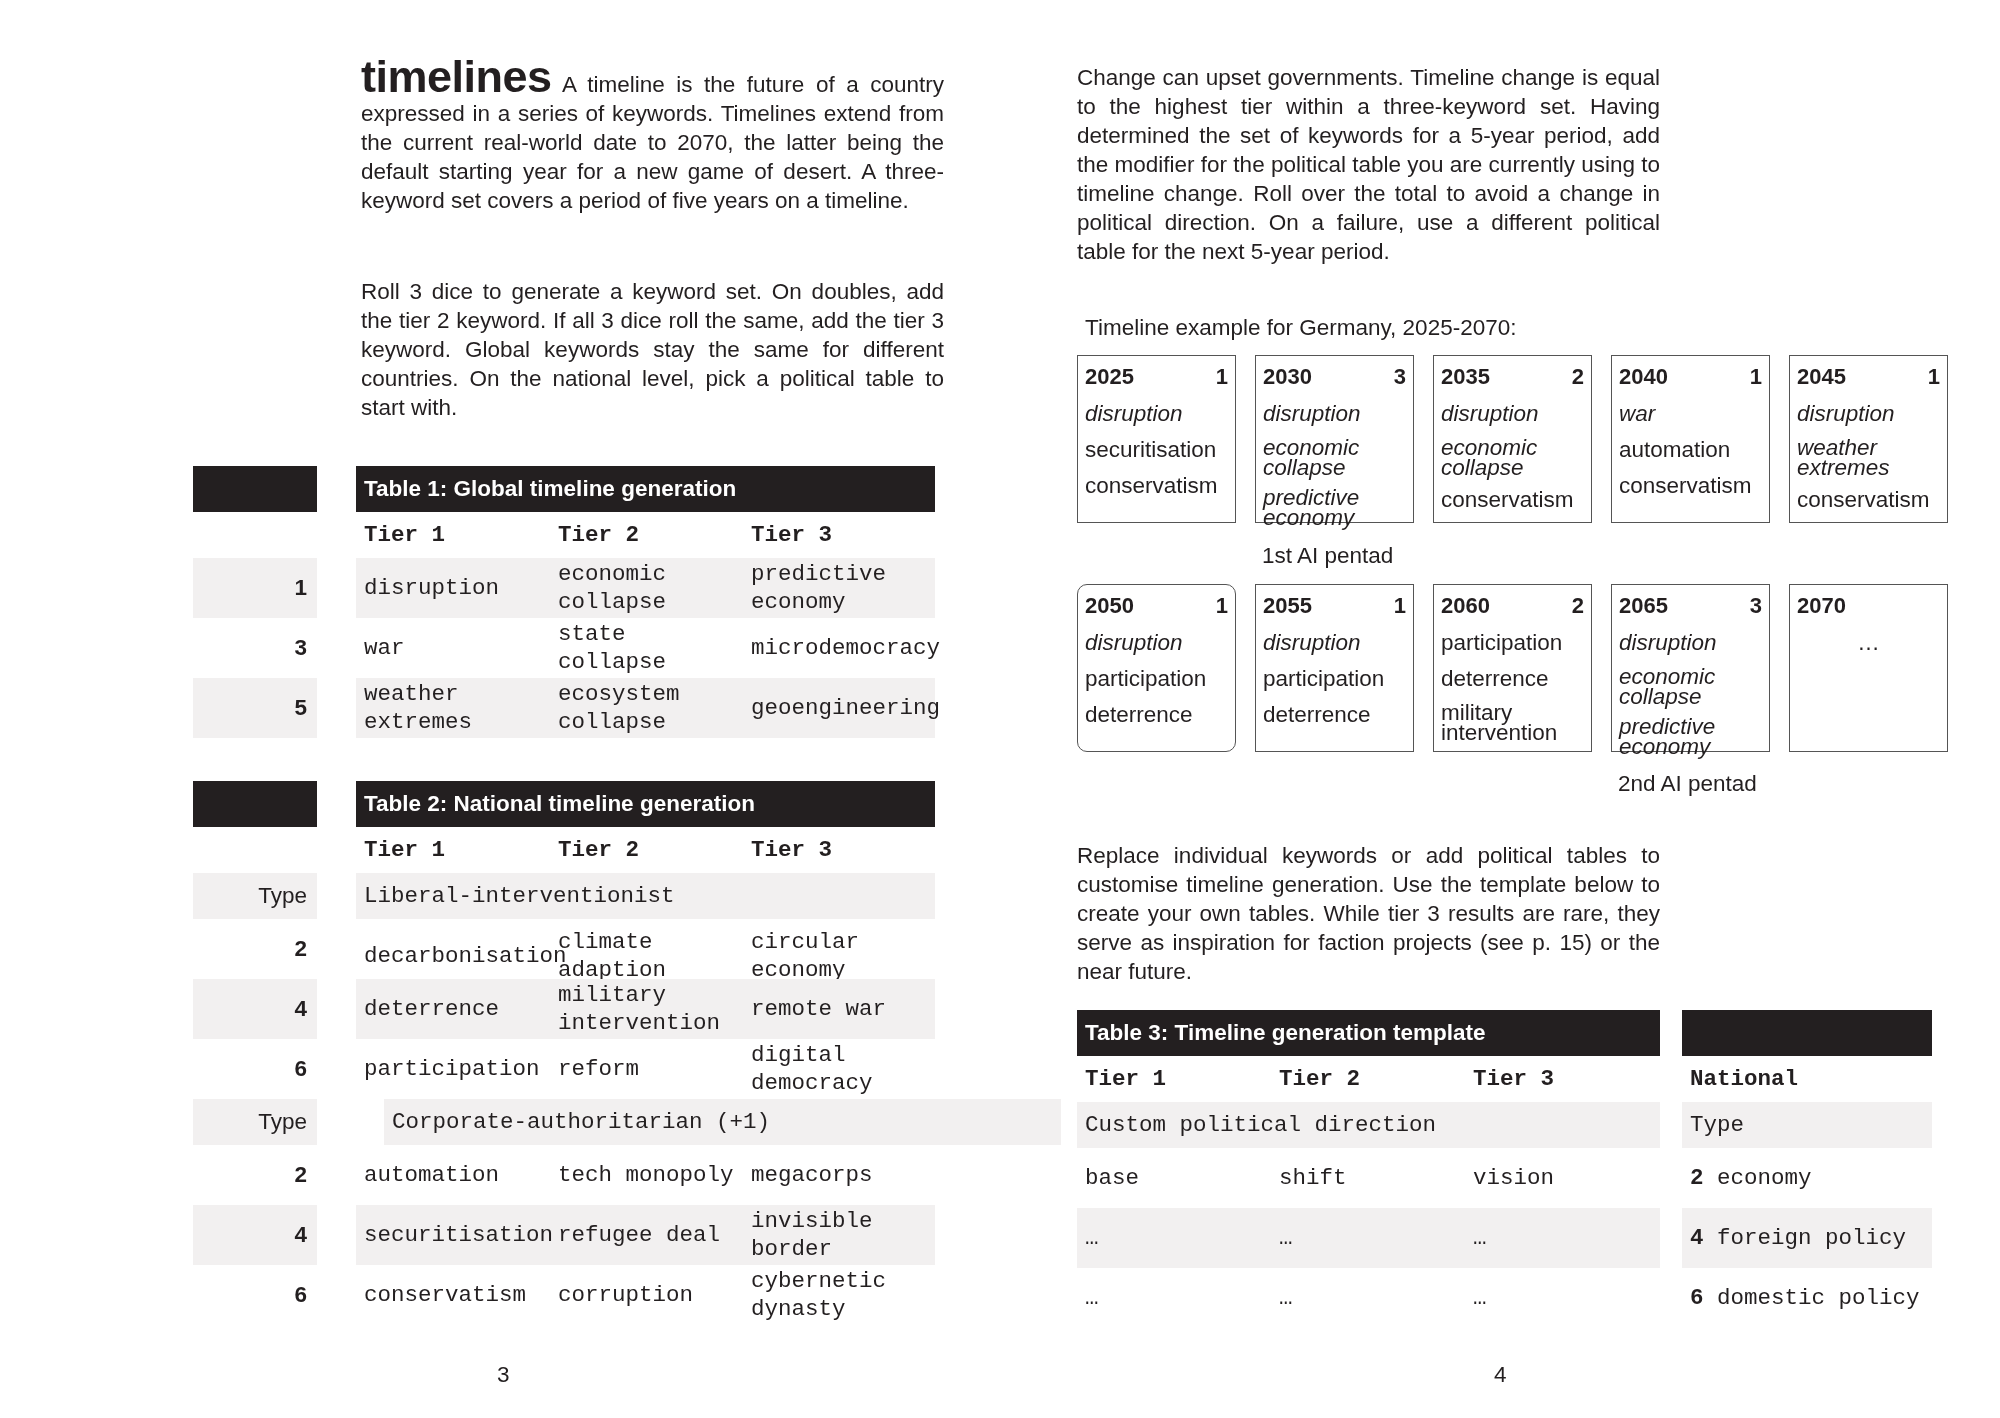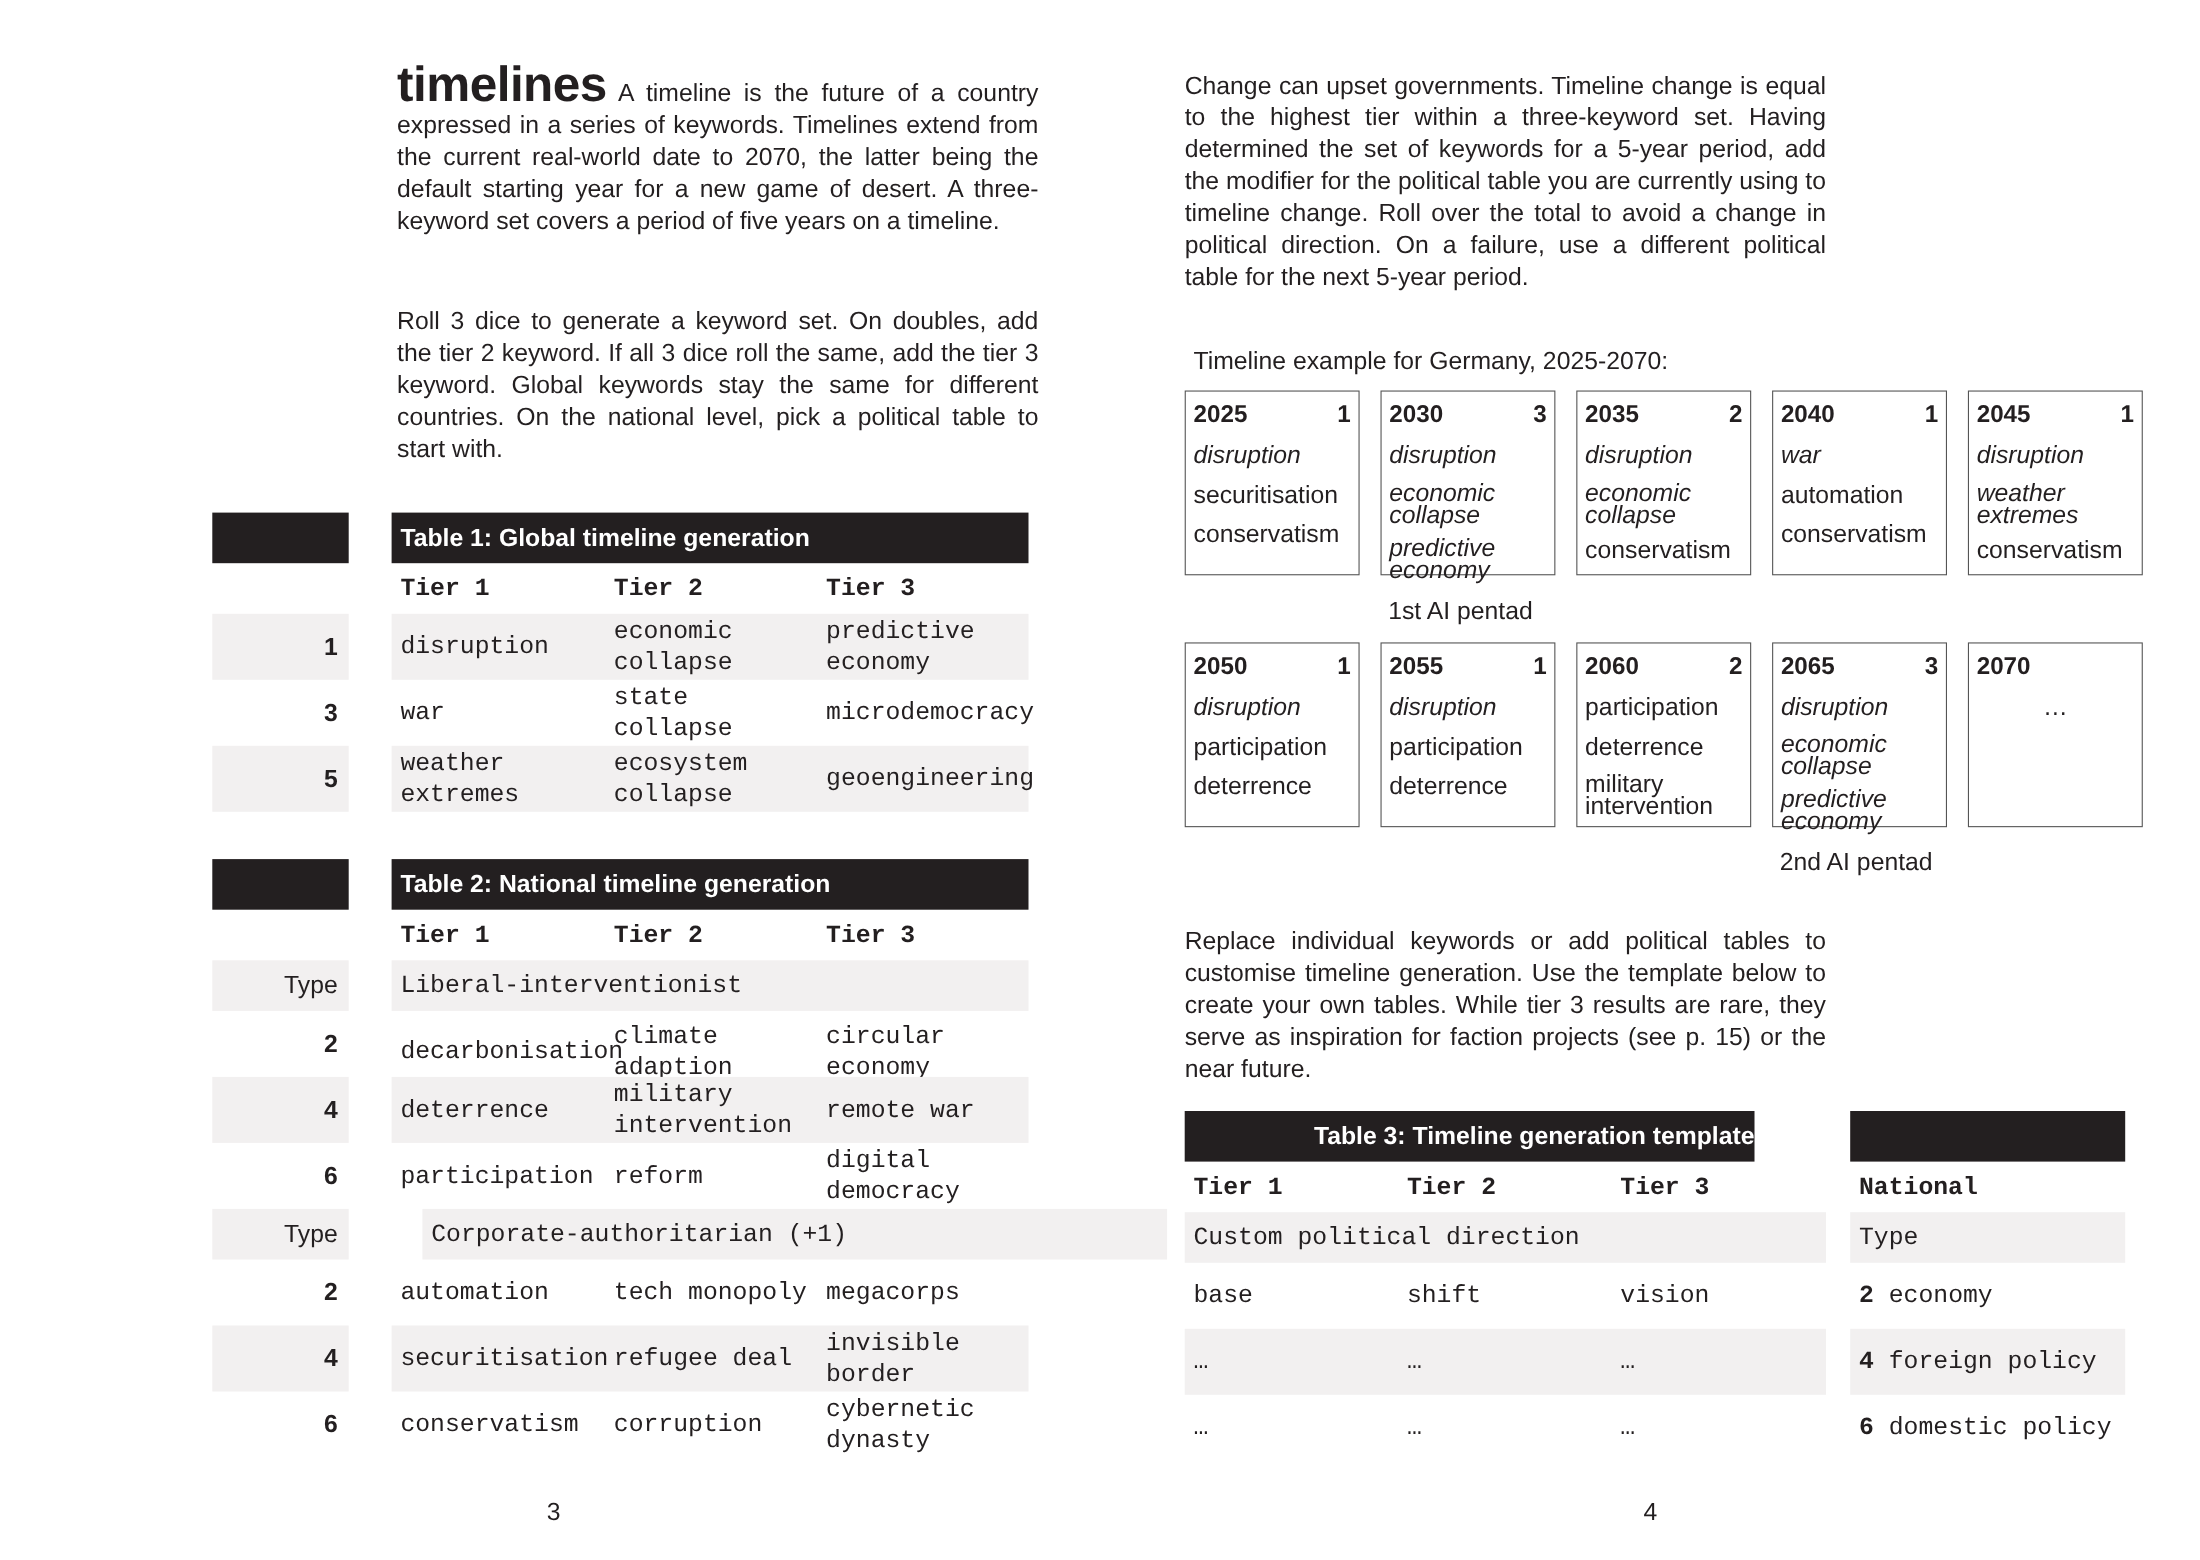--- a/index.html
+++ b/index.html
@@ -188,21 +188,21 @@
       <span>2045</span>
       <span>1</span>
     </div>
   <div class="kw i">disruption</div>
   <div class="kw i two">weather extremes</div>
   <div class="kw">conservatism</div>
 </div>
 
 <div class="abs caption" style="left:1262px; top:543px;">1st AI pentad</div>
 
-<div class="tbox" style="left:1077px; top:584px;">
+<div class="tbox" style="left:1077px; top:584px;border-radius:10px;">
   <div class="top">
       <span>2050</span>
       <span>1</span>
     </div>
   <div class="kw i">disruption</div>
   <div class="kw">participation</div>
   <div class="kw">deterrence</div>
 </div>
 <div class="tbox" style="left:1255px; top:584px;">
   <div class="top">
@@ -236,21 +236,21 @@
       <span>2070</span>
       <span></span>
     </div>
   <div class="kw" style="text-align:center; padding-left:0;">…</div>
 </div>
 
 <div class="abs caption" style="left:1618px; top:771px;">2nd AI pentad</div>
 
 <div class="abs para" style="left:1077px; top:841px; width:583px;">Replace individual keywords or add political tables to customise timeline generation. Use the template below to create your own tables. While tier 3 results are rare, they serve as inspiration for faction projects  (see p. 15) or the near future.</div>
 
-<div class="bar" style="left:1077px; top:1010px; width:518px;text-align:right;">
+<div class="bar" style="left:1077px; top:1010px; width:583px;">
   <div class="bar-title">Table 3: Timeline generation template</div>
 </div>
 <div class="row hdr" style="left:1077px; top:1056px; width:583px; height:46px;">
   <div class="cell" style="width:194px;">Tier 1</div>
   <div class="cell" style="width:194px;">Tier 2</div>
   <div class="cell" style="width:195px;">Tier 3</div>
 </div>
 <div class="row shade" style="left:1077px; top:1102px; width:583px; height:46px;">
   <div class="cell">Custom political direction</div>
 </div>

